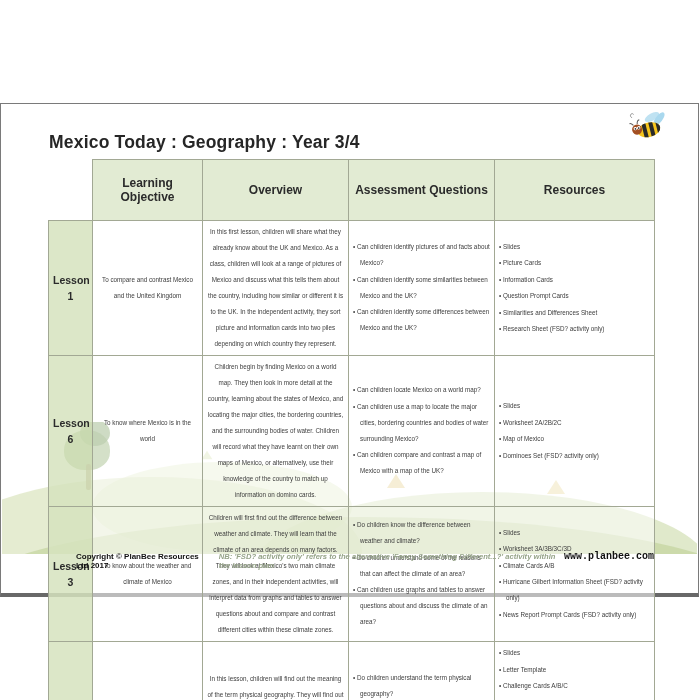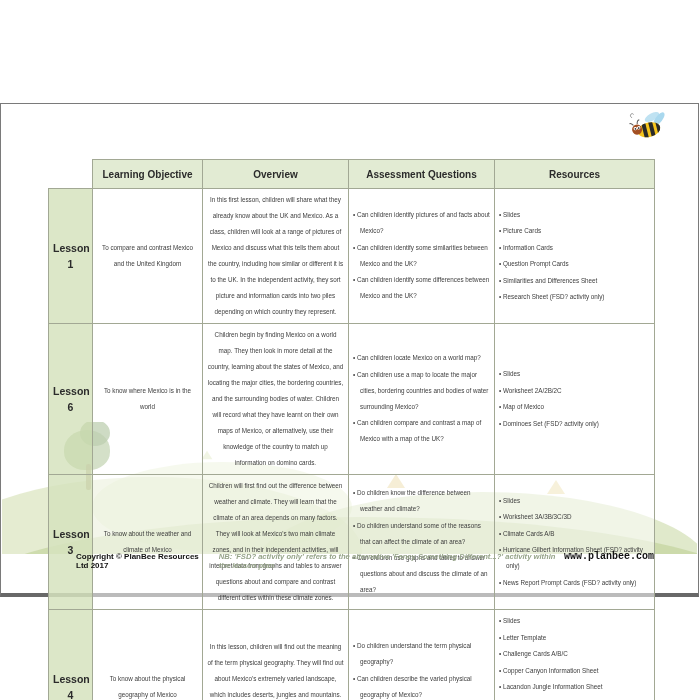--- a/index.html
+++ b/index.html
@@ -32,40 +32,41 @@
   .tree-top2{left:78px;top:-2px;width:30px;height:26px;background:#6d9450;opacity:.75;}
   .tree-trunk{left:84px;top:42px;width:5px;height:26px;background:#8a6b42;opacity:.7;border-radius:2px;}
   .pyr{position:absolute;width:0;height:0;border-left:9px solid transparent;border-right:9px solid transparent;border-bottom:14px solid #e5cf8e;opacity:.8;}
   .pyr1{left:385px;top:52px;}
   .pyr2{left:545px;top:58px;border-bottom-color:#e9d99b;}
   .pyr3{left:196px;top:26px;transform:scale(.6);border-bottom-color:#d9e3b4;}
   
   .tablewrap{position:absolute;left:47px;top:55px;z-index:1;}
   table{border-collapse:collapse;table-layout:fixed;width:606px;}
   th,td{border:1px solid #a2a894;vertical-align:middle;}
-  th{background:rgba(223,233,206,.9);font-size:10px;font-weight:bold;color:#2b2b2b;height:22px;padding:3px 2px;}
+  th{background:rgba(223,233,206,.9);font-size:12px;font-weight:bold;color:#2b2b2b;height:22px;padding:16px 2px;}
   th.corner{border:none;background:transparent;}
   td.lesson{background:rgba(214,227,190,.85);font-size:10.5px;font-weight:bold;color:#2b2b2b;text-align:center;}
   td{background:rgba(255,255,255,.55);}
   td.obj,td.ov{text-align:center;}
   td{font-size:6.3px;line-height:16px;padding:3px 4px;color:#3c3c3c;}
   td ul{margin:0;padding:0;list-style:none;text-align:left;}
   td li{padding-left:7px;text-indent:-7px;margin:0 0 .5px 0;}
   td li::before{content:"•\00a0 ";}
   
   .footer{position:absolute;left:47px;right:44px;top:447px;display:flex;justify-content:center;align-items:baseline;z-index:1;margin-left:28px;}
   .copyright{font-size:8px;font-weight:bold;color:#111;}
   .nb-note{font-size:7.6px;font-style:italic;font-weight:bold;color:#96a489;padding:0 8px;}
   .website{font-size:10px;font-weight:bold;color:#111;font-family:Liberation Mono, monospace;}
 </style>
 </head>
 <body>
 
 <div class="page">
 
+  <div class="title">Mexico Today : Geography : Year 3/4</div>
 
   <div class="logo">
     <svg class="bee-svg" width="40" height="32" viewBox="0 0 40 32">
       <ellipse cx="24" cy="7" rx="8" ry="3.6" fill="#bfe2f2" transform="rotate(-28 24 7)"></ellipse>
       <ellipse cx="31" cy="9" rx="8" ry="3.4" fill="#a9d8ee" transform="rotate(-52 31 9)"></ellipse>
       <g transform="rotate(-14 20 20)">
         <clipPath id="beebody">
             <ellipse cx="21" cy="20" rx="11.5" ry="7.2"></ellipse>
           </clipPath>
         <ellipse cx="21" cy="20" rx="11.5" ry="7.2" fill="#f6c51d"></ellipse>

